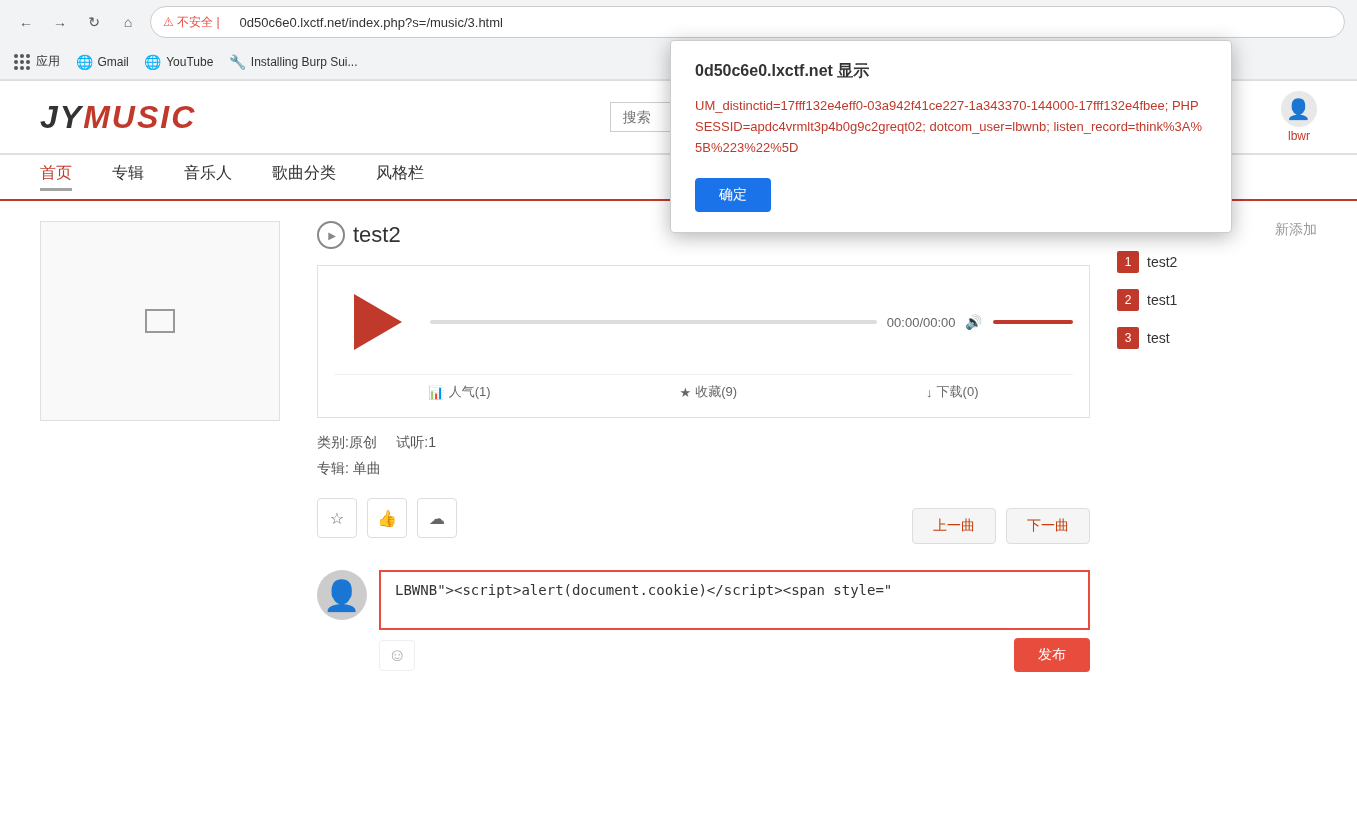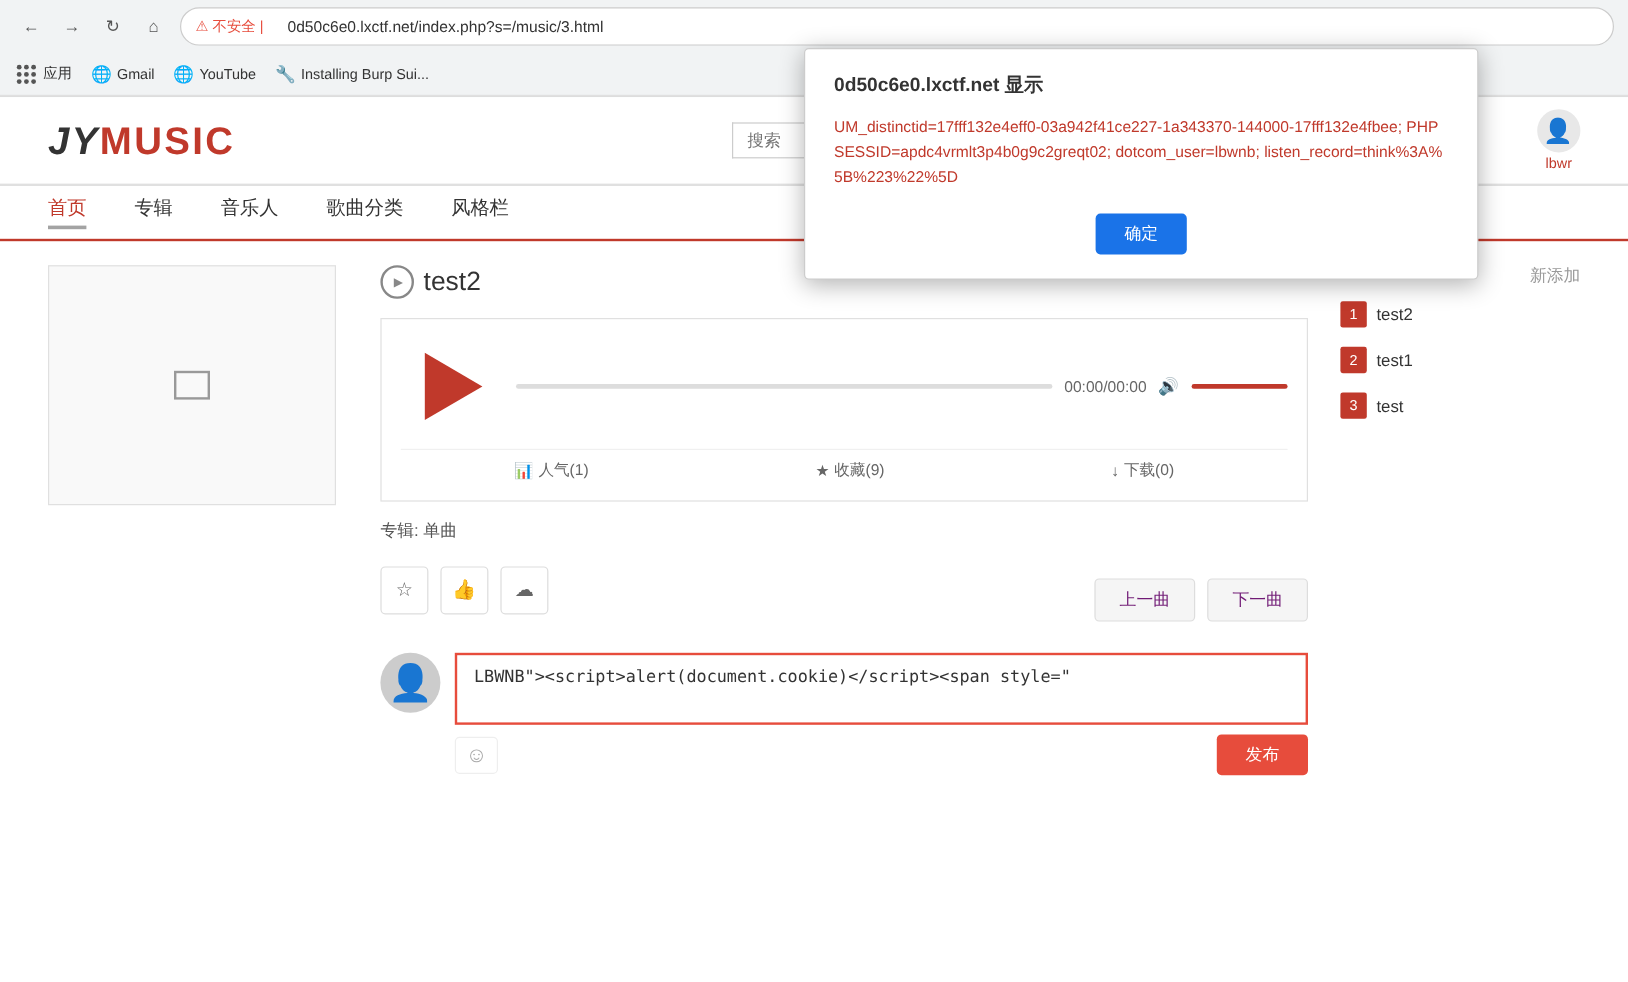--- a/index.html
+++ b/index.html
@@ -62,21 +62,21 @@
     .player-actions { display: flex; justify-content: space-around; padding-top: 8px; border-top: 1px solid #f0f0f0; }
     .action-item { display: flex; align-items: center; gap: 4px; font-size: 13px; color: #666; cursor: pointer; }
 
     .song-meta { font-size: 14px; color: #555; margin-bottom: 8px; }
     .song-album { font-size: 14px; color: #555; margin-bottom: 20px; }
 
     .action-buttons { display: flex; gap: 10px; margin-bottom: 16px; }
     .icon-btn { width: 40px; height: 40px; border: 1px solid #ddd; border-radius: 4px; background: #fff; cursor: pointer; display: flex; align-items: center; justify-content: center; font-size: 16px; color: #666; }
 
     .nav-btns { display: flex; gap: 10px; justify-content: flex-end; }
-    .prev-next-btn { padding: 8px 20px; background: #f5f5f5; border: 1px solid #ddd; border-radius: 4px; font-size: 14px; cursor: pointer; color: #701a75; }
+    .prev-next-btn { padding: 8px 20px; background: #f5f5f5; border: 1px solid #ddd; border-radius: 4px; font-size: 14px; cursor: pointer; color: #c2410c; }
 
     
     .comment-section { display: flex; gap: 12px; align-items: flex-start; margin-top: 10px; }
     .comment-avatar { width: 50px; height: 50px; border-radius: 50%; background: #ccc; display: flex; align-items: center; justify-content: center; }
     .avatar-icon { font-size: 30px; color: #999; }
     .comment-input-area { flex: 1; display: flex; flex-direction: column; gap: 8px; }
     .comment-box { border: 2px solid #e74c3c; padding: 10px 14px; font-size: 14px; color: #333; min-height: 60px; resize: none; width: 100%; }
     .comment-toolbar { display: flex; align-items: center; gap: 8px; }
     .emoji-btn { font-size: 18px; color: #aaa; cursor: pointer; border: 1px solid #eee; background: #fff; padding: 4px 8px; border-radius: 4px; }
     .submit-btn { margin-left: auto; background: #e74c3c; color: #fff; border: none; padding: 8px 24px; font-size: 14px; cursor: pointer; border-radius: 4px; }
@@ -86,21 +86,21 @@
     .right-title { font-size: 14px; color: #999; margin-bottom: 12px; text-align: right; }
     .song-list-item { display: flex; align-items: center; gap: 8px; margin-bottom: 16px; }
     .rank-badge { width: 22px; height: 22px; background: #c0392b; color: #fff; font-size: 12px; display: flex; align-items: center; justify-content: center; border-radius: 2px; flex-shrink: 0; }
     .song-list-name { font-size: 14px; color: #333; }
 
     
     .alert-overlay { position: absolute; top: 0; left: 0; right: 0; bottom: 0; pointer-events: none; }
     .alert-dialog { position: absolute; top: 40px; left: 670px; width: 562px; background: #fff; border: 1px solid #ccc; border-radius: 4px; box-shadow: 0 4px 20px rgba(0,0,0,0.3); padding: 20px 24px 20px; pointer-events: all; }
     .alert-header { font-size: 16px; font-weight: bold; color: #333; margin-bottom: 14px; }
     .alert-body { font-size: 13px; color: #c0392b; line-height: 1.6; margin-bottom: 20px; word-break: break-all; }
-    .alert-footer { display: flex; justify-content: center; }
+    .alert-footer { display: flex; justify-content: flex-start; }
     .confirm-btn { background: #1a73e8; color: #fff; border: none; padding: 8px 24px; font-size: 14px; cursor: pointer; border-radius: 4px; }
   </style>
 </head>
 <body>
 
 <div class="browser-chrome">
   <div class="browser-toolbar">
     <div class="nav-buttons">
       <button class="nav-btn">←</button>
       <button class="nav-btn">→</button>
@@ -139,21 +139,21 @@
       <span style="color:#e67e22; font-size:14px;">🔧</span>
       <span>Installing Burp Sui...</span>
     </div>
   </div>
 </div>
 
 <div class="page">
 
   <div class="site-header">
     <div class="logo">
-      <span class="logo-jy" style="font-style:italic; color:#333;">JY</span><span style="color:#c0392b; ">MUSIC</span>
+      <span class="logo-jy" style="font-style:italic; color:#333;">JY</span><span style="color:#c0392b; font-style:italic;">MUSIC</span>
     </div>
     <div class="search-bar">
       <input class="search-input" type="text" placeholder="搜索" style="">
       <button class="search-btn">搜索</button>
     </div>
     <div style="display:flex;flex-direction:column;align-items:center;">
       <div class="user-icon">👤</div>
       <div class="user-name">lbwr</div>
     </div>
   </div>
@@ -204,20 +204,25 @@
             <span>★</span>
             <span>收藏(9)</span>
           </div>
           <div class="action-item">
             <span>↓</span>
             <span>下载(0)</span>
           </div>
         </div>
       </div>
 
+      <div class="song-meta">
+        <span>类别:原创</span>
+        &nbsp;&nbsp;&nbsp;
+        <span>试听:1</span>
+      </div>
       <div class="song-album">专辑: 单曲</div>
 
       <div style="display:flex; justify-content:space-between; align-items:center; margin-bottom:16px;">
         <div class="action-buttons">
           <button class="icon-btn">☆</button>
           <button class="icon-btn">👍</button>
           <button class="icon-btn">☁</button>
         </div>
         <div class="nav-btns">
           <button class="prev-next-btn">上一曲</button>

